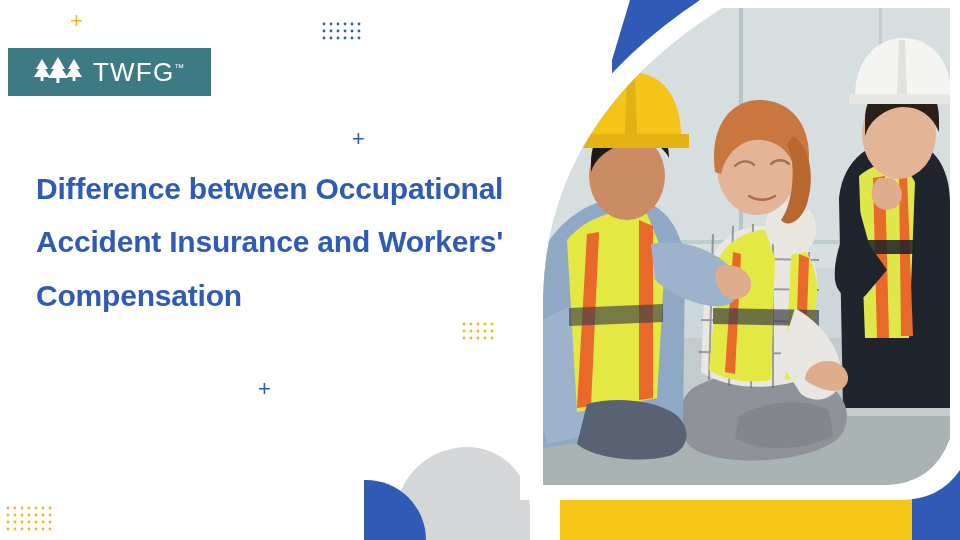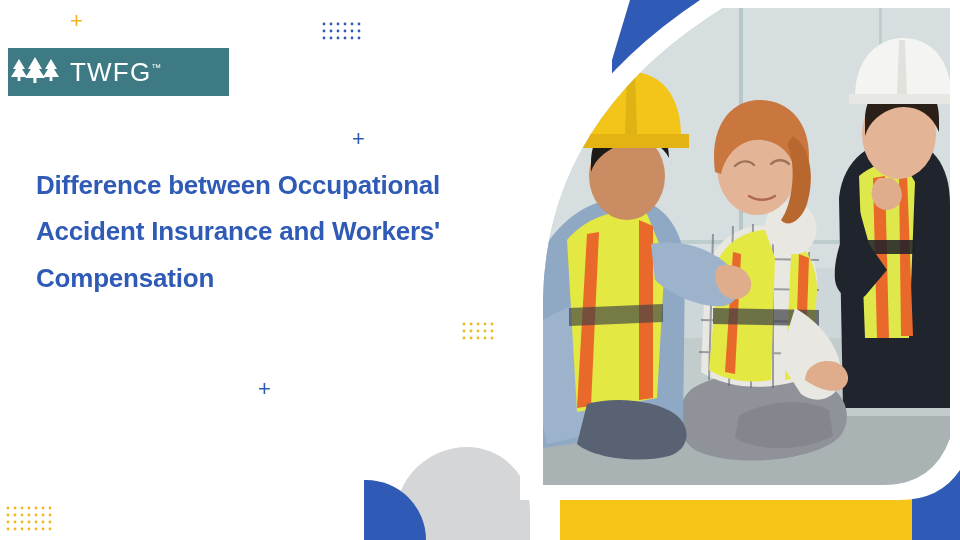--- a/index.html
+++ b/index.html
@@ -16,26 +16,26 @@
     height: 540px;
     overflow: hidden;
     background: #ffffff;
   }
 
   
   .logo-box {
     position: absolute;
     left: 8px;
     top: 48px;
-    width: 221px;
+    width: 203px;
     height: 48px;
     background: #3d7a84;
     display: flex;
     align-items: center;
-    padding-left: 1px;
+    padding-left: 24px;
     box-sizing: border-box;
   }
   .logo-trees {
     display: flex;
     align-items: flex-end;
     gap: 1px;
     margin-right: 9px;
   }
   .logo-text {
     color: #ffffff;
@@ -51,21 +51,21 @@
     letter-spacing: 0;
   }
 
   
   .headline {
     position: absolute;
     left: 36px;
     top: 162px;
     width: 470px;
     color: #2f5ab5;
-    font-size: 26px;
+    font-size: 30px;
     font-weight: bold;
     line-height: 1.78;
     letter-spacing: -0.2px;
   }
 
   
   .dotgrid {
     position: absolute;
   }
 

